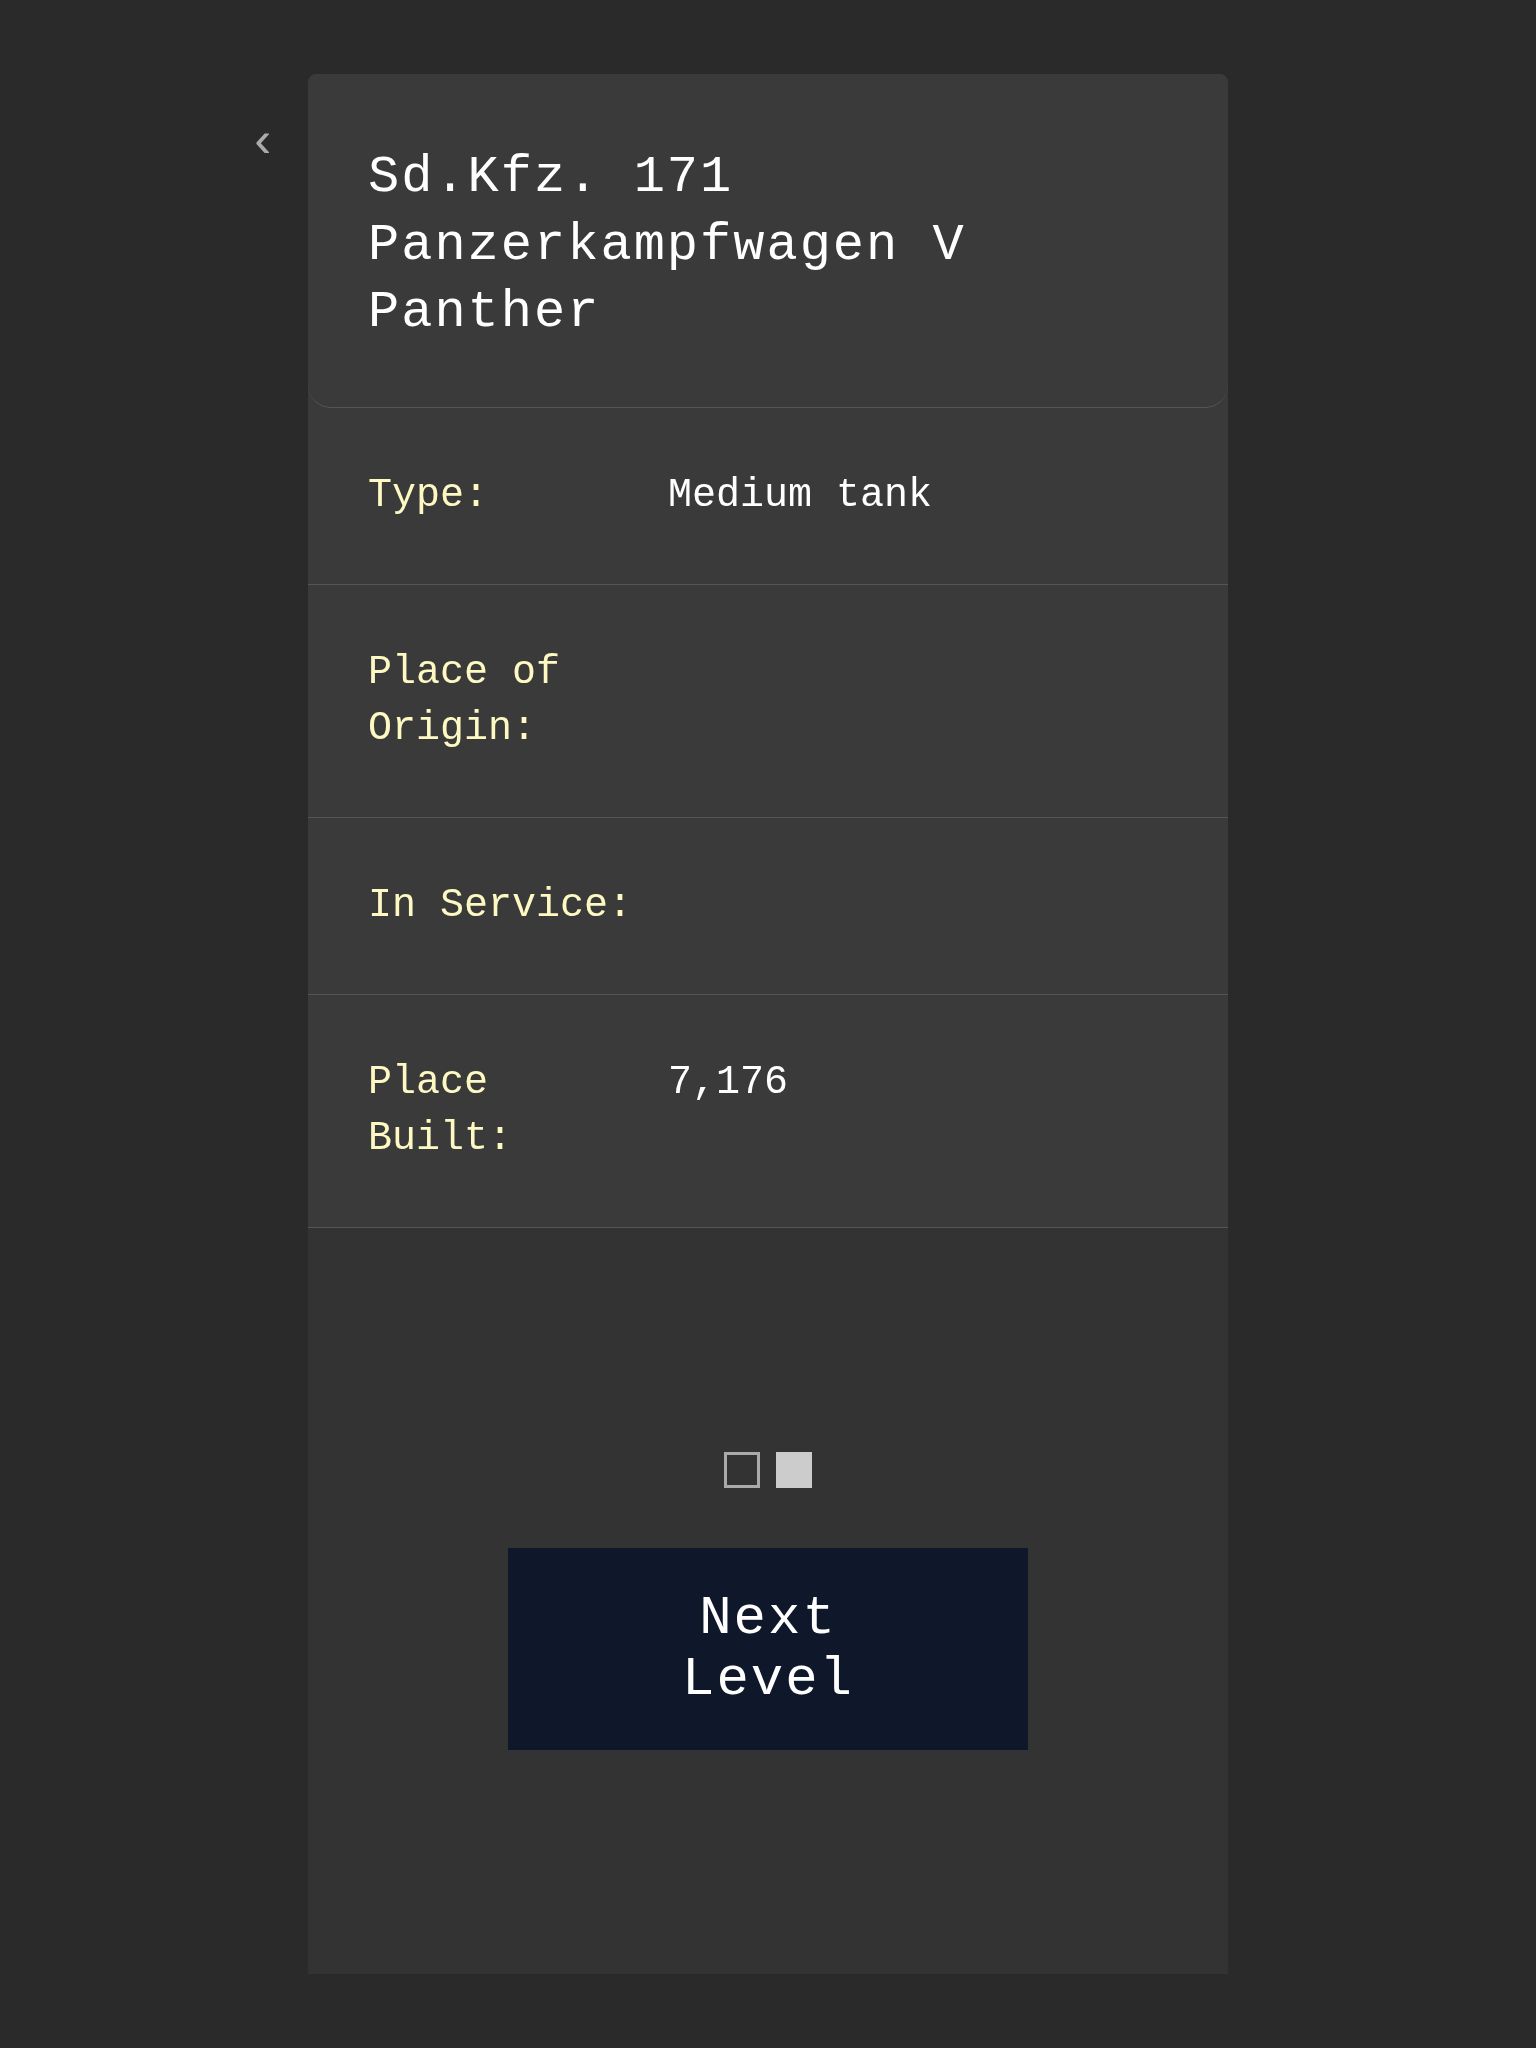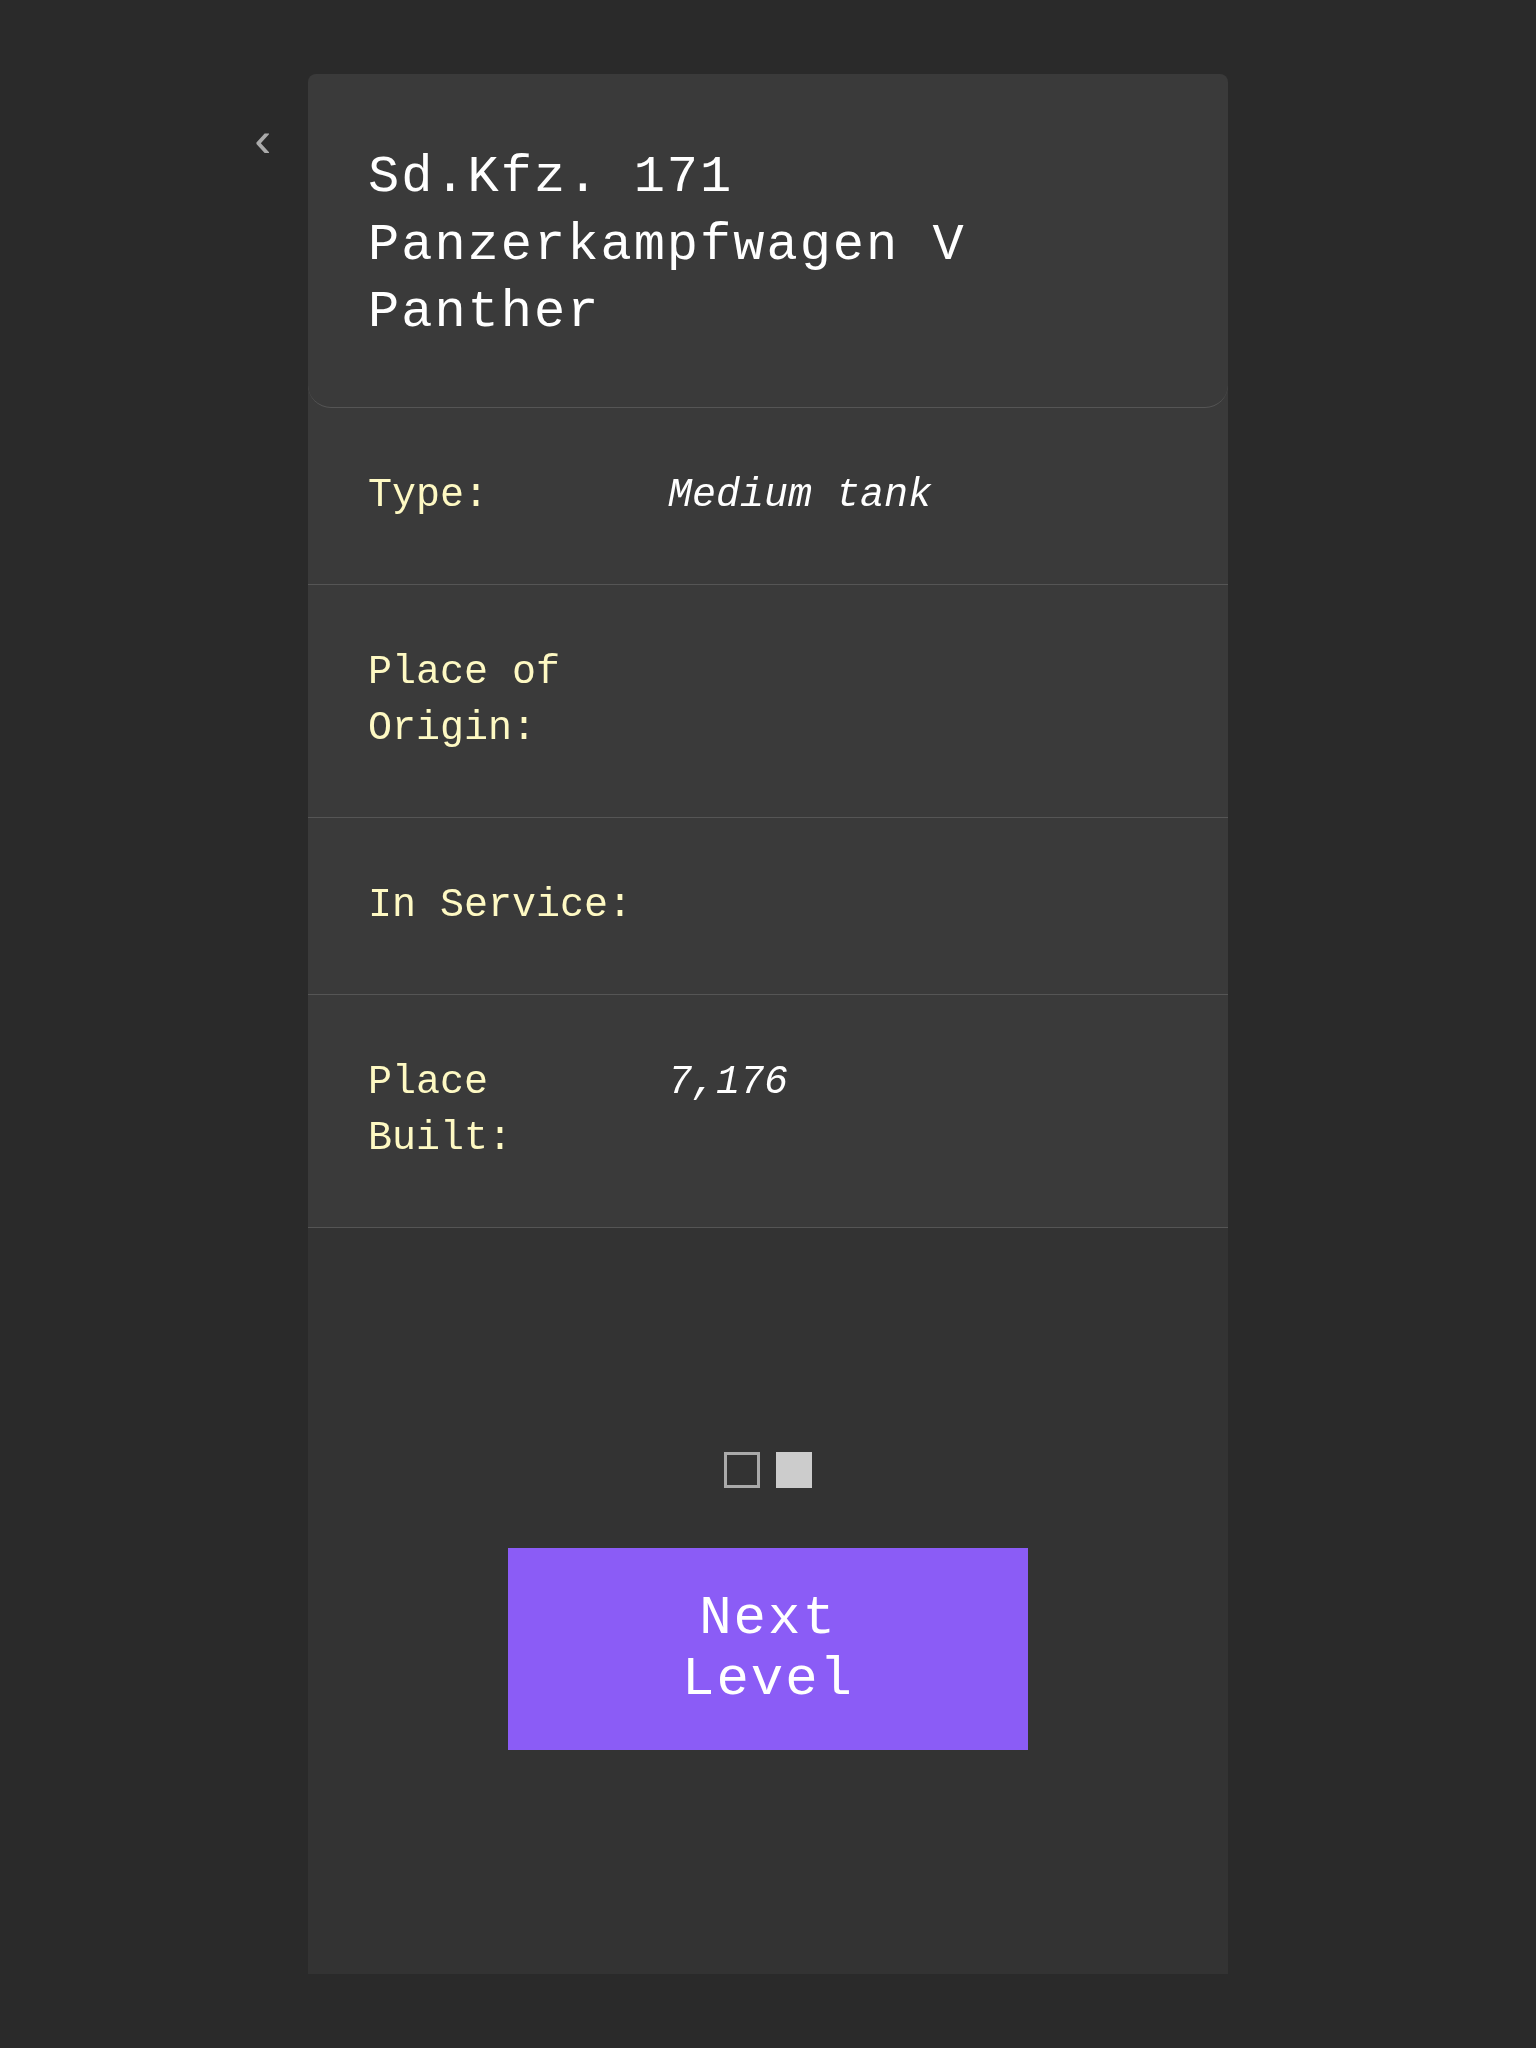--- a/index.html
+++ b/index.html
@@ -78,21 +78,20 @@
       line-height: 1.4;
     }
 
     .info-value {
       color: #ffffff;
       font-size: 40px;
       font-family: 'Courier New', Courier, monospace;
       font-weight: normal;
       margin-left: 20px;
       line-height: 1.4;
-      font-style: italic;
     }
 
     .bottom-section {
       flex: 1;
       background-color: #333333;
       display: flex;
       flex-direction: column;
       align-items: center;
       justify-content: center;
       padding: 60px;
@@ -112,21 +111,21 @@
       background: transparent;
     }
 
     .dot-filled {
       width: 36px;
       height: 36px;
       background-color: #cccccc;
     }
 
     .next-level-btn {
-      background-color: #8b5cf6;
+      background-color: #0f172a;
       color: #ffffff;
       font-family: 'Courier New', Courier, monospace;
       font-size: 54px;
       font-weight: normal;
       letter-spacing: 2px;
       border: none;
       cursor: pointer;
       padding: 40px 120px;
       width: 520px;
       text-align: center;

